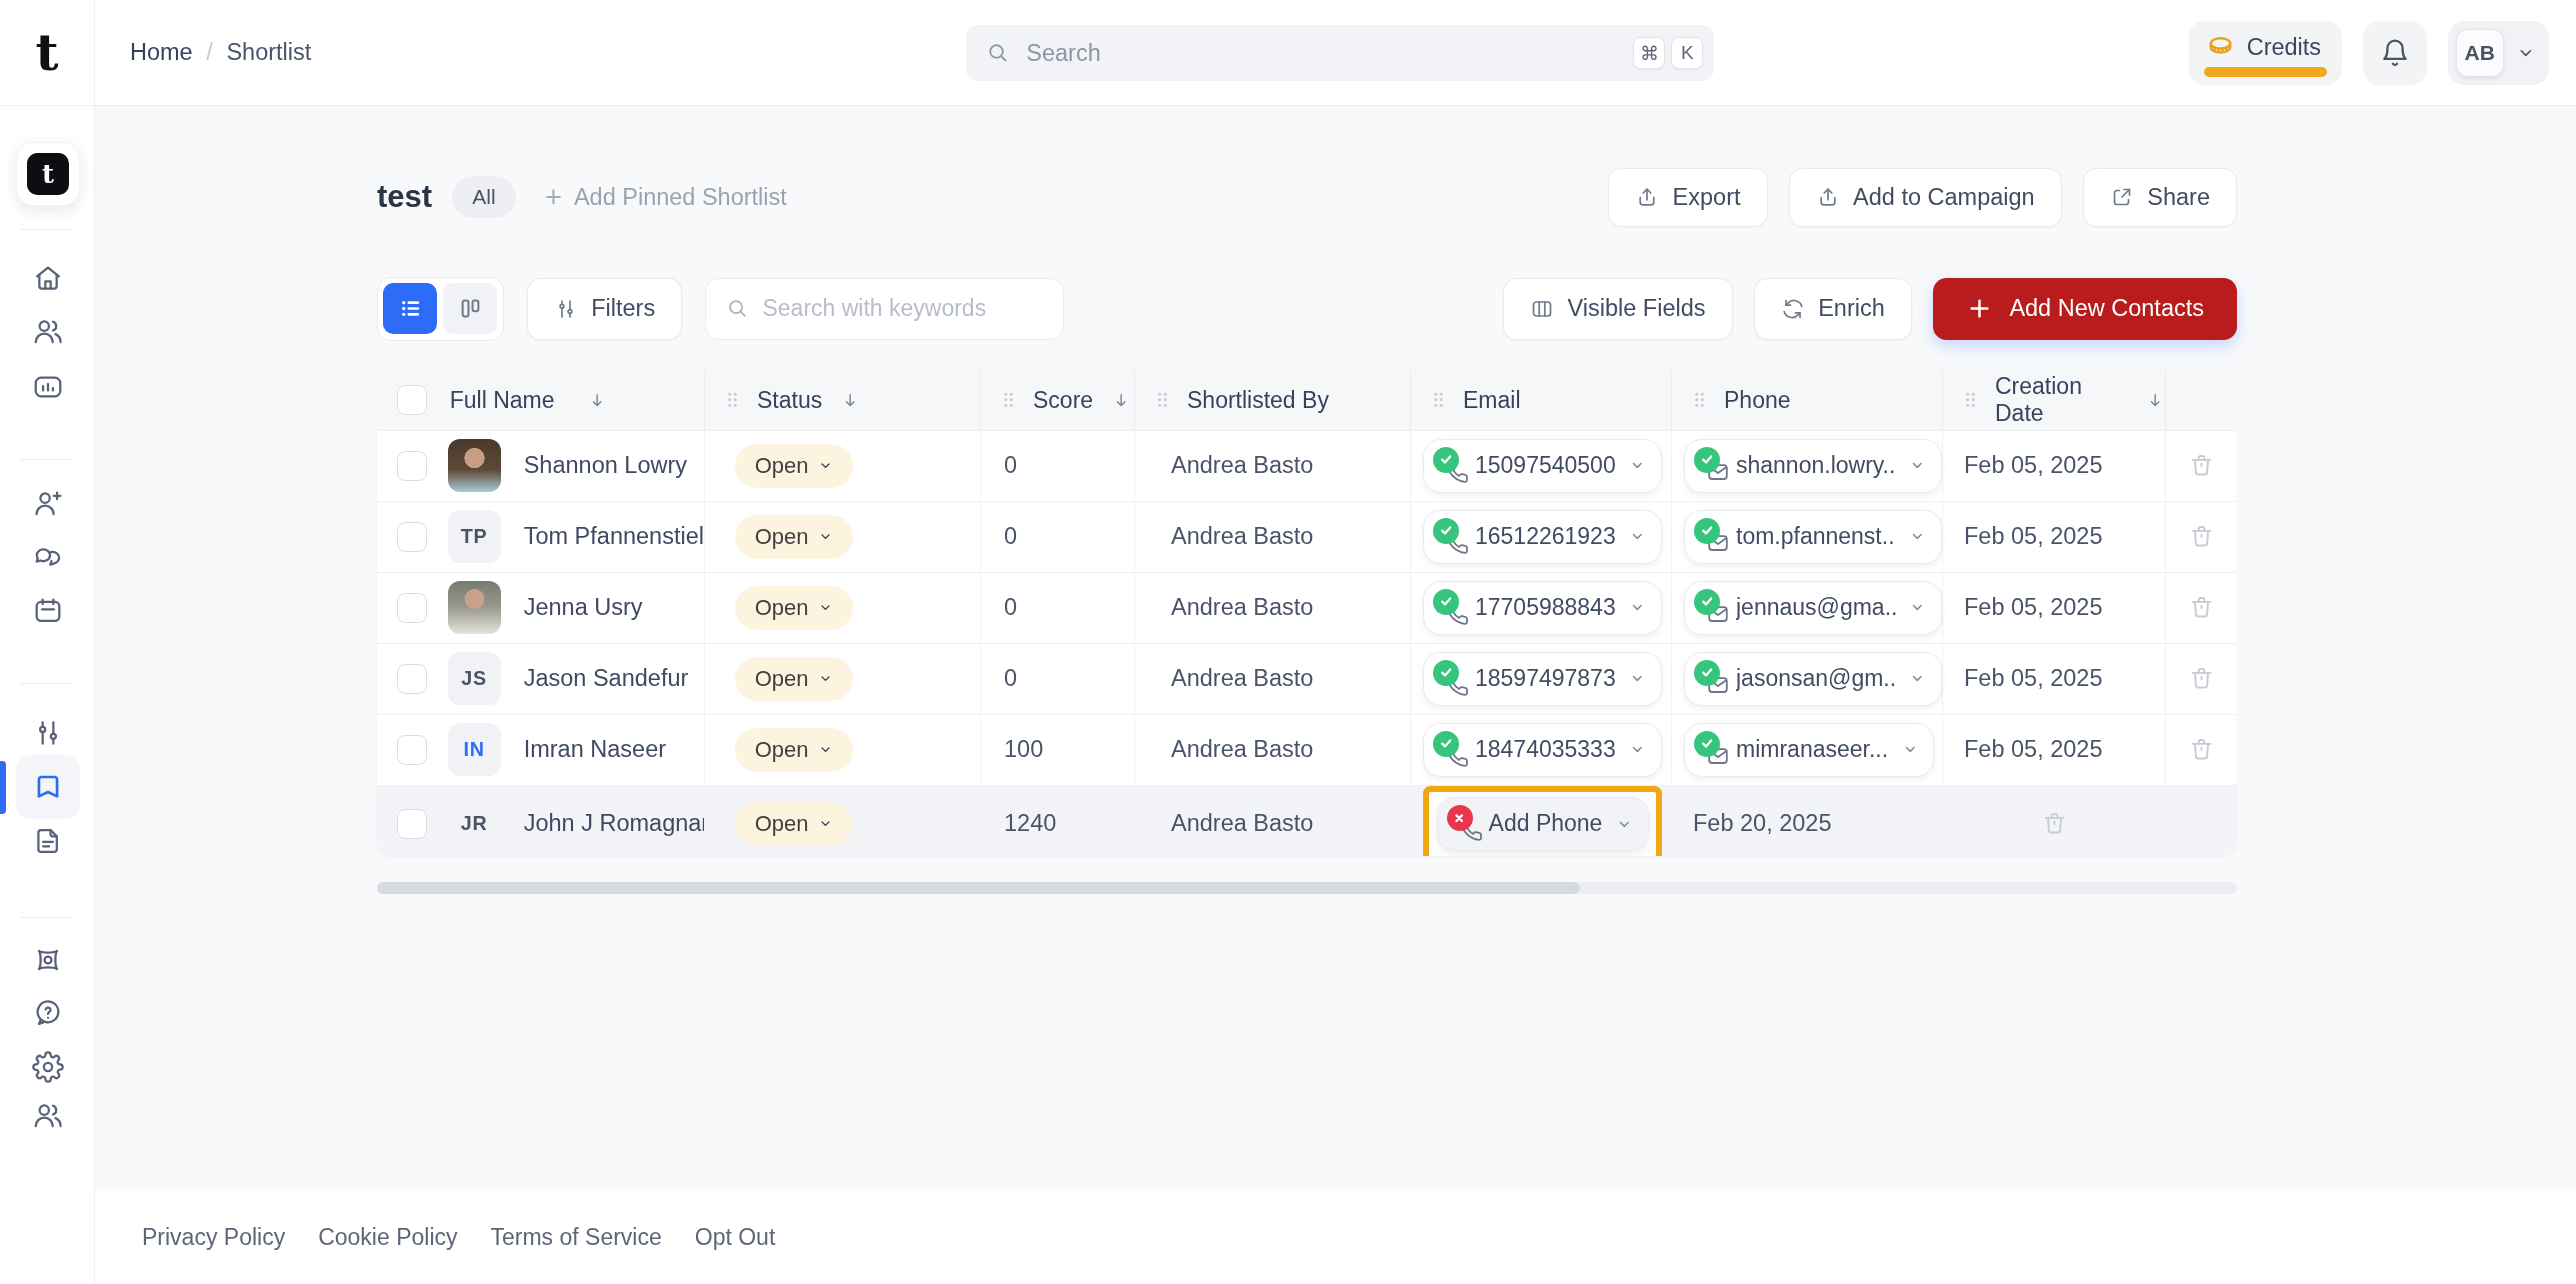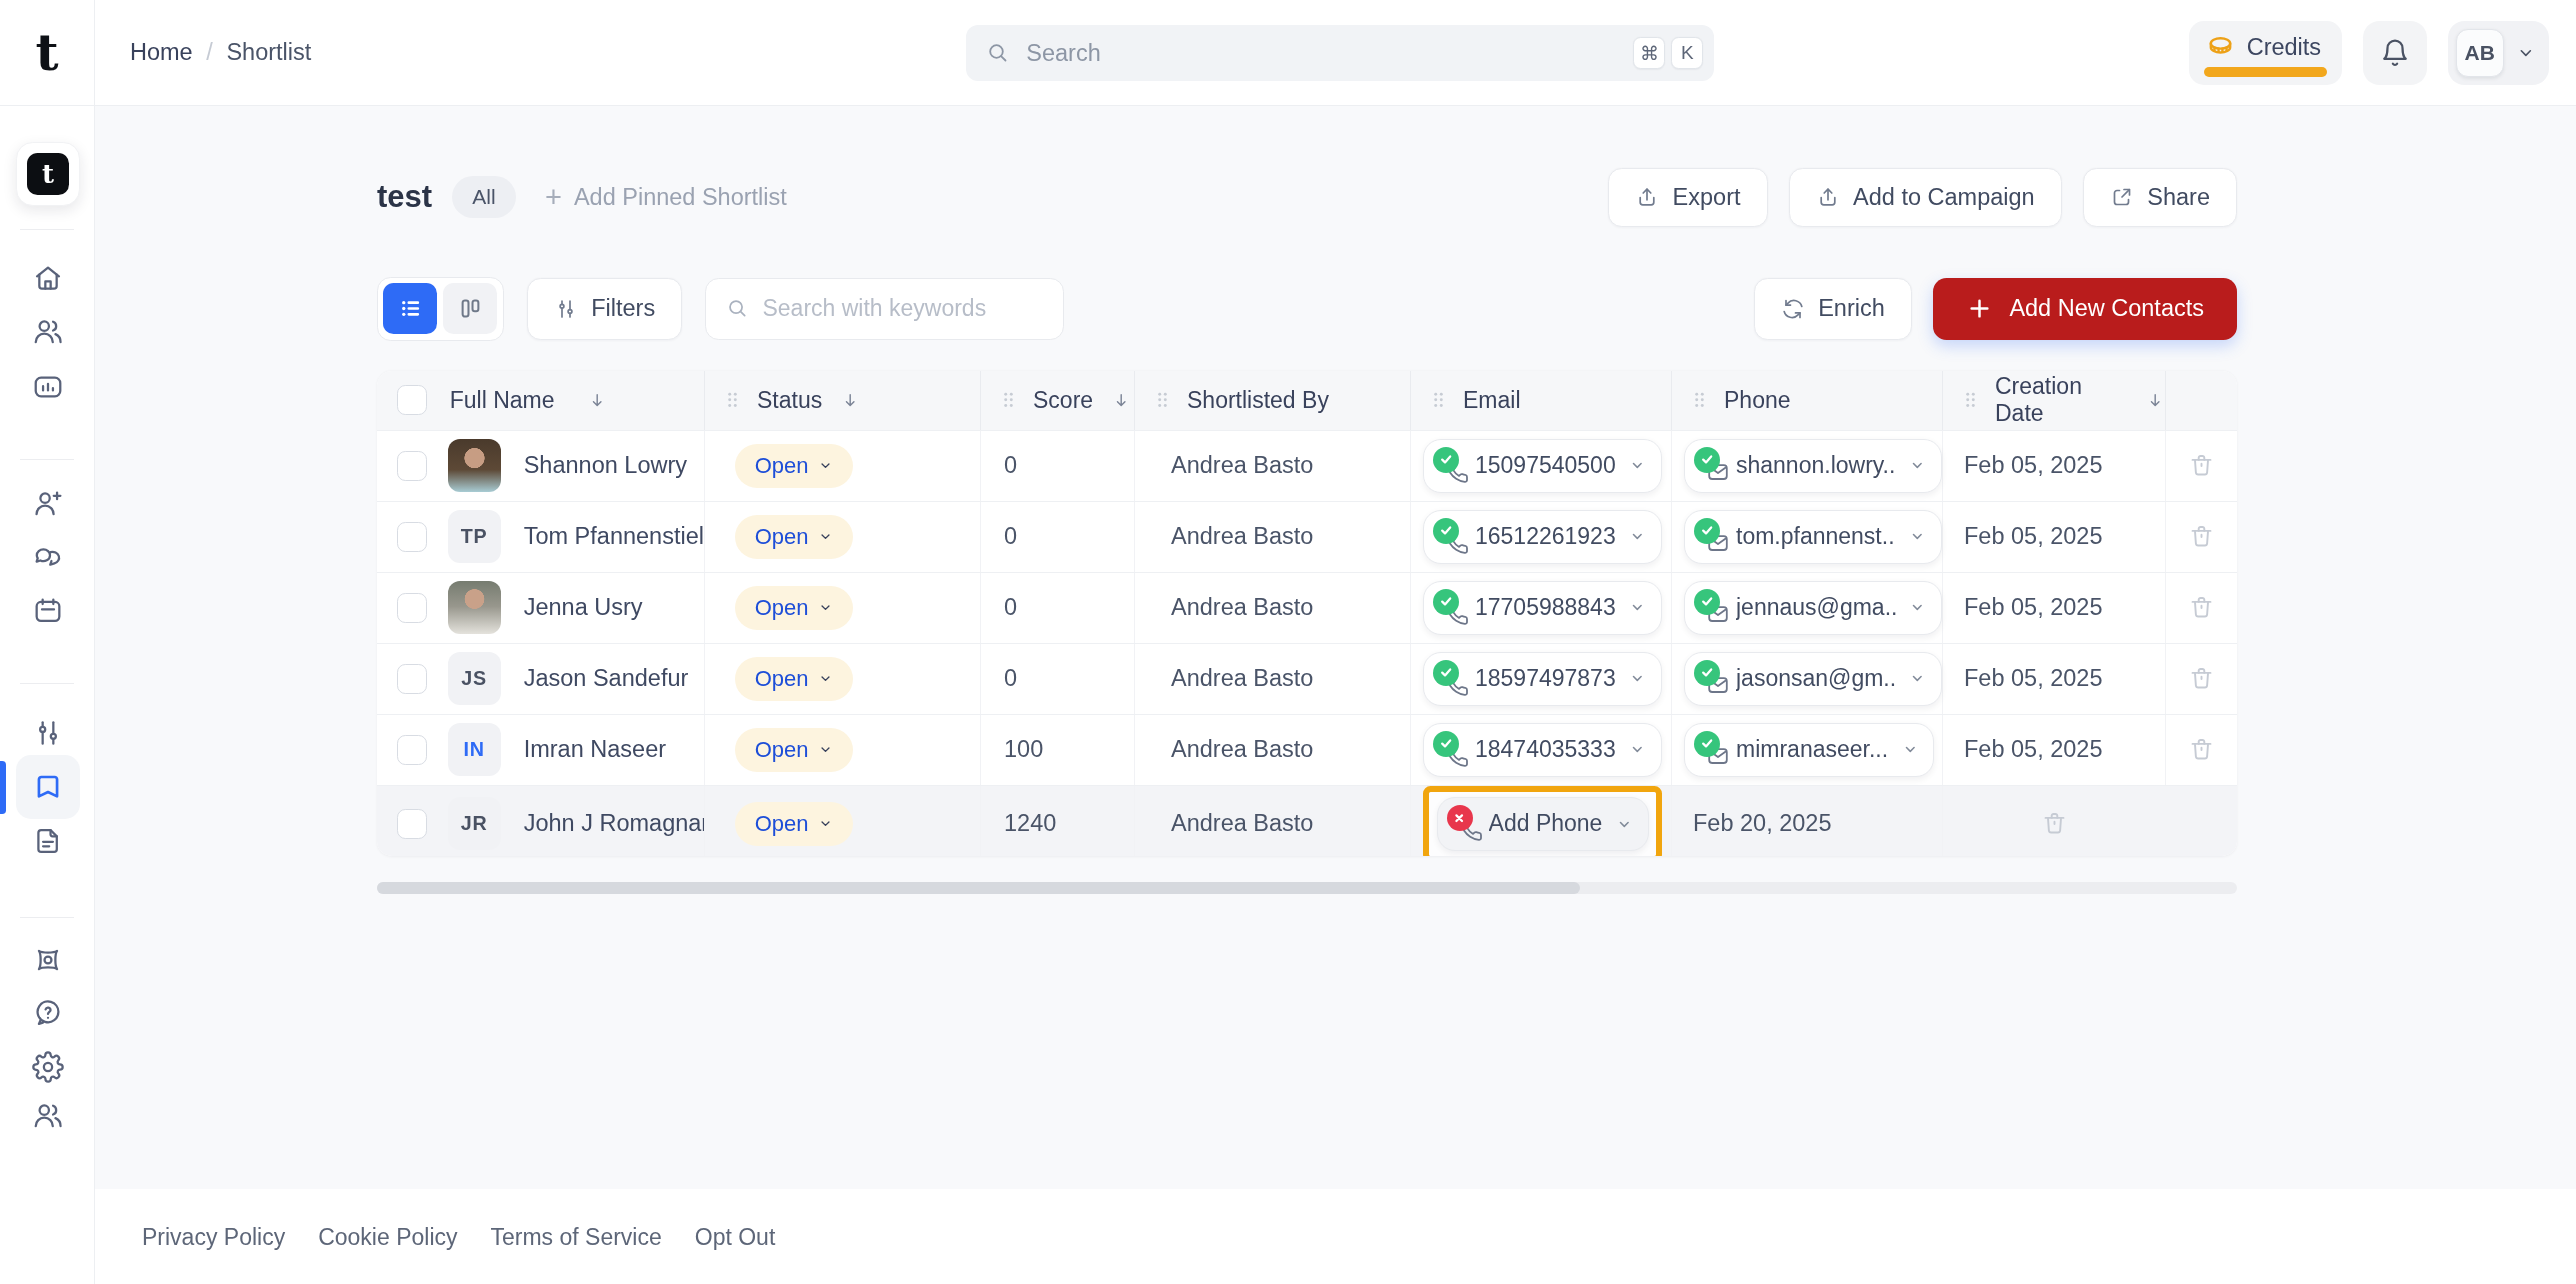--- a/index.html
+++ b/index.html
@@ -94,21 +94,21 @@
   .cell:last-child { border-right:0; }
   .checkbox { width:30px; height:30px; border:1.5px solid #d8dce3; border-radius:8.3px; background:#fff; flex-shrink:0; cursor:pointer; }
   .c-name { padding-left:19.7px; }
   .avatar { width:53px; height:53px; border-radius:12px; margin-left:21px; background:#f1f2f5; display:flex; align-items:center; justify-content:center; flex-shrink:0; overflow:hidden; }
   .avatar i { font-style:normal; font-size:19.7px; font-weight:700; color:#4a5263; letter-spacing:0.8px; }
   .avatar.accent-blue i { color:#2e6bf6; }
   .avatar.photo.tone-brown { background:radial-gradient(circle at 50% 36%, #c79d83 0 23%, rgba(0,0,0,0) 24%), linear-gradient(180deg,#4a3a2c 0%, #5d4936 58%, #a8ccd4 100%); }
   .avatar.photo.tone-olive { background:radial-gradient(circle at 50% 34%, #c9a189 0 22%, rgba(0,0,0,0) 23%), linear-gradient(180deg,#767c70 0%, #98978d 48%, #e4e2dc 100%); }
   .name { margin-left:23px; font-size:23.5px; color:#3f4962; white-space:nowrap; overflow:hidden; }
   .c-status { padding-left:30px; }
-  .status-pill { height:44px; padding:0 19.7px; border-radius:22px; background:#fdf4df; color:#1d4ed8; font-size:22px; display:flex; align-items:center; gap:9.8px; border:0; cursor:pointer; font-family:inherit; }
+  .status-pill { height:44px; padding:0 19.7px; border-radius:22px; background:#fdf4df; color:#404040; font-size:22px; display:flex; align-items:center; gap:9.8px; border:0; cursor:pointer; font-family:inherit; }
   .status-pill .chev { width:15px; height:15px; stroke:#39425c; stroke-width:2.2; }
   .c-score { padding-left:23px; font-size:23.5px; color:#4a5468; }
   .c-by { padding-left:36px; font-size:23.5px; color:#4a5468; }
   .c-phone, .c-email { padding-left:12px; }
   .pillwrap { display:flex; max-width:100%; }
   .pillwrap.highlighted { border:6px solid #f1a50e; border-radius:7.6px; padding:5.3px 7.6px; background:#fdfdfe; }
   .contact-pill { height:54px; border-radius:18px; border:0.8px solid #e8eaee; background:#fff; box-shadow:0 2.3px 6px rgba(16,24,40,.06); display:flex; align-items:center; padding:0 15px 0 9px; gap:6px; cursor:pointer; font-family:inherit; max-width:100%; }
   .contact-pill.missing { background:#f2f3f6; }
   .icon-stack { position:relative; width:36px; height:41px; flex-shrink:0; }
   .icon-stack .glyph { position:absolute; right:0; bottom:2.3px; width:24px; height:24px; stroke:#6d7689; stroke-width:1.8; }
@@ -354,20 +354,27 @@
           <div class="kw-search">
             <svg class="ic mag" viewBox="0 0 24 24">
                 <circle cx="10.5" cy="10.5" r="6.3"></circle>
                 <path d="M15.3 15.3 19.5 19.5"></path>
               </svg>
             <input placeholder="Search with keywords" style="">
           </div>
           <div class="toolbar-right">
             <button class="btn-light">
               <svg class="ic" viewBox="0 0 24 24">
+                  <rect x="3.5" y="5" width="17" height="14" rx="3"></rect>
+                  <path d="M9.2 5v14M14.8 5v14"></path>
+                </svg>
+              <span>Visible Fields</span>
+            </button>
+            <button class="btn-light">
+              <svg class="ic" viewBox="0 0 24 24">
                   <path d="M20.8 9.5A8.1 8.1 0 0 0 7 6.1L5 8.1"></path>
                   <path d="M5 3.6v4.5h4.5"></path>
                   <path d="M3.2 14.5a8.1 8.1 0 0 0 13.8 3.4l2-2"></path>
                   <path d="M19 20.4v-4.5h-4.5"></path>
                 </svg>
               <span>Enrich</span>
             </button>
             <button class="btn-primary">
               <svg class="ic" viewBox="0 0 24 24">
                   <path d="M12 5v14M5 12h14"></path>

